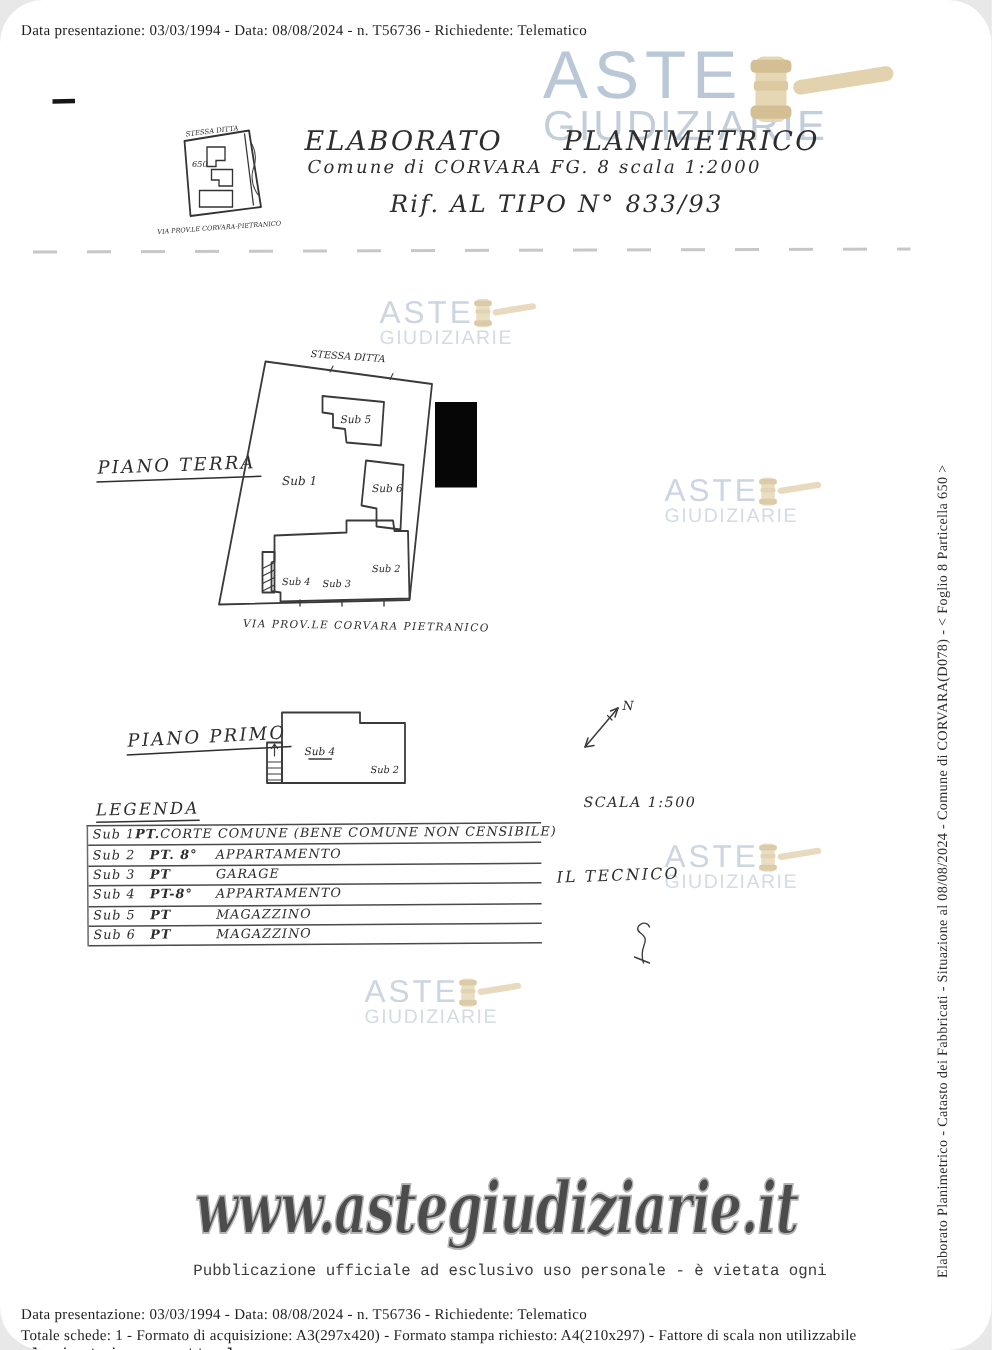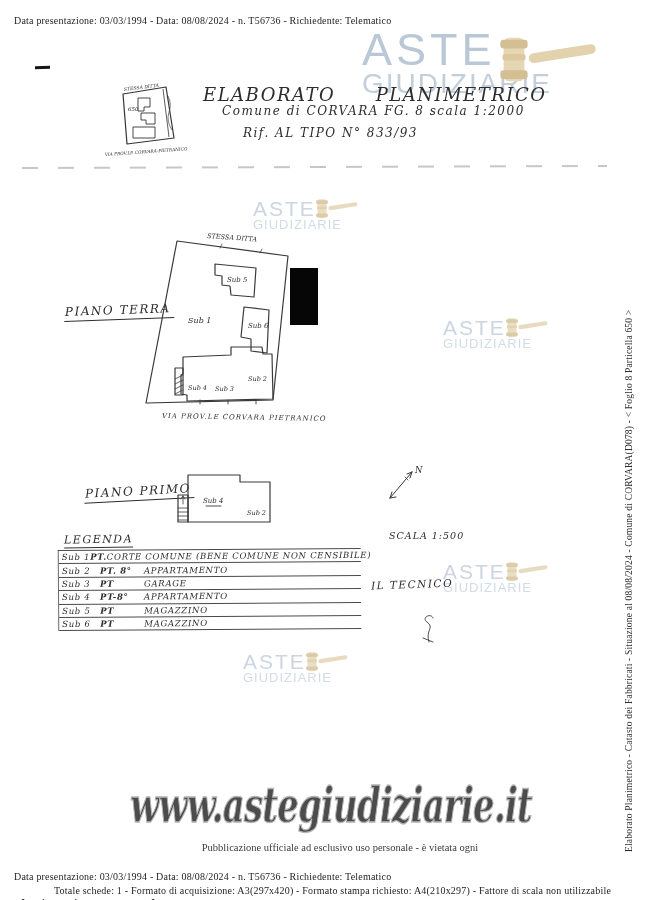--- a/index.html
+++ b/index.html
@@ -1,17 +1,17 @@
 <!DOCTYPE html>
 <html><head>
 <meta charset="utf-8">
 <style>
   html,body{margin:0;padding:0;background:#e8e8e8;}
   .doc{position:relative;width:661px;height:900px;background:#ffffff;overflow:hidden;
-       font-family:"Liberation Serif",serif;color:#1f1f1f;}
+       font-family:"Liberation Serif",serif;color:#1f1f1f;border-radius:29px;}
   .abs{position:absolute;}
   .meta{font-size:10px;color:#1d1d1d;letter-spacing:.2px;}
   .hw{font-family:"DejaVu Serif",serif;font-style:italic;color:#2d2d2d;letter-spacing:1.5px;}
   .plan-label{font-size:12px;border-bottom:1.5px solid #2d2d2d;padding:0 3px 2px 1px;}
   
   .logo{width:250px;height:66px;}
   .logo-aste{display:block;font-family:"Liberation Sans",sans-serif;font-size:45px;line-height:40px;
              letter-spacing:4px;color:#bac7d6;font-weight:400;}
   .logo-giud{display:block;font-family:"Liberation Sans",sans-serif;font-size:28px;line-height:27px;
              letter-spacing:2px;color:#c3cedb;font-weight:400;}
@@ -31,21 +31,21 @@
   .legend-table{width:302px;border-top:1px solid #4a4a4a;border-left:1px solid #6a6a6a;}
   .legend-row{display:flex;align-items:center;height:12.4px;border-bottom:1px solid #4a4a4a;
               font-family:"DejaVu Serif",serif;font-style:italic;font-size:8.5px;color:#2d2d2d;
               letter-spacing:.7px;white-space:nowrap;}
   .lg-sub{width:38px;padding-left:3px;}
   .lg-floor{width:44px;font-weight:bold;}
   .lg-desc{flex:1;}
   
   .vtext{transform-origin:0 0;transform:rotate(-90deg);width:758px;font-size:9.5px;color:#2e2e2e;
          letter-spacing:.2px;white-space:nowrap;}
-  .footer-sans{font-family:Liberation Serif, serif;font-size:10.5px;color:#3b3b3b;line-height:14px;
+  .footer-sans{font-family:Liberation Mono, monospace;font-size:10.5px;color:#3b3b3b;line-height:14px;
                text-align:center;}
   .blackbox{background:#060606;}
 </style>
 </head>
 <body>
 
 <svg width="0" height="0" style="position:absolute" aria-hidden="true">
   <symbol id="gavel" viewBox="0 0 100 55">
     <rect x="36" y="22" width="62" height="9" rx="4.5" fill="#e2d2ae" transform="rotate(-9 36 26)"></rect>
     <rect x="13" y="7" width="19" height="40" rx="5" fill="#e6d7b4"></rect>
@@ -67,22 +67,22 @@
     <svg class="gavel-main" width="132" height="60">
       <use href="#gavel" width="132" height="60"></use>
     </svg>
   </div>
 
   <div class="abs hw" style="left:203px;top:84px;font-size:18px;">
     <span>ELABORATO</span>
     <span style="display:inline-block;width:26px;"></span>
     <span>PLANIMETRICO</span>
   </div>
-  <div class="abs hw" style="left:205px;top:104px;font-size:12px;margin-left:17px;">Comune di CORVARA FG. 8 scala 1:2000</div>
-  <div class="abs hw" style="left:243px;top:126px;font-size:12px;">Rif. AL TIPO N° 833/93</div>
+  <div class="abs hw" style="left:205px;top:104px;font-size:12px;">Comune di CORVARA FG. 8 scala 1:2000</div>
+  <div class="abs hw" style="left:260px;top:126px;font-size:16px;">Rif. AL TIPO N° 833/93</div>
 
   <svg class="abs" style="left:103px;top:80px;" width="98" height="92">
     <polygon points="20,14 63,7 71,58 24,64" fill="none" stroke="#333" stroke-width="1.2" stroke-linejoin="round"></polygon>
     <path d="M60,9 L66,57" fill="none" stroke="#333" stroke-width=".8"></path>
     <path d="M35,18 h12 v9 h-6 v4 h-6 z" fill="none" stroke="#333" stroke-width=".9"></path>
     <path d="M38,33 h14 v11 h-9 v-4 h-5 z" fill="none" stroke="#333" stroke-width=".9"></path>
     <path d="M30,47 h22 v11 h-22 z" fill="none" stroke="#333" stroke-width=".9"></path>
     <path d="M65,16 q4,8 1,16 q-3,9 3,18" fill="none" stroke="#444" stroke-width=".7"></path>
     <text x="21" y="11" font-size="4.6" transform="rotate(-7 21 11)">STESSA DITTA</text>
     <text x="25" y="31" font-size="5.5">650</text>
@@ -214,15 +214,15 @@
 
   <svg class="abs" style="left:126px;top:778px;opacity:.85;" width="414" height="58">
     <text x="4" y="44" textLength="402" lengthAdjust="spacingAndGlyphs" font-family="Liberation Sans, sans-serif" font-style="normal" font-weight="bold" font-size="48" fill="#ffffff" stroke="#a8a8a8" stroke-width="1.3" letter-spacing="-1">www.astegiudiziarie.it</text>
   </svg>
 
   <div class="abs meta" style="left:14px;top:898px;font-size:10.5px;font-family:Liberation Mono, monospace;">Planimetria non attuale</div>
   <div class="abs footer-sans" style="left:105px;top:841px;width:470px;">
     <div>Pubblicazione ufficiale ad esclusivo uso personale - è vietata ogni</div>
   </div>
   <div class="abs meta" style="left:14px;top:871px;">Data presentazione: 03/03/1994 - Data: 08/08/2024 - n. T56736 - Richiedente: Telematico</div>
-  <div class="abs meta" style="left:14px;top:885px;margin-left:40px;">Totale schede: 1 - Formato di acquisizione: A3(297x420) - Formato stampa richiesto: A4(210x297) - Fattore di scala non utilizzabile</div>
+  <div class="abs meta" style="left:14px;top:885px;">Totale schede: 1 - Formato di acquisizione: A3(297x420) - Formato stampa richiesto: A4(210x297) - Fattore di scala non utilizzabile</div>
 
 </div>
 
 </body></html>

